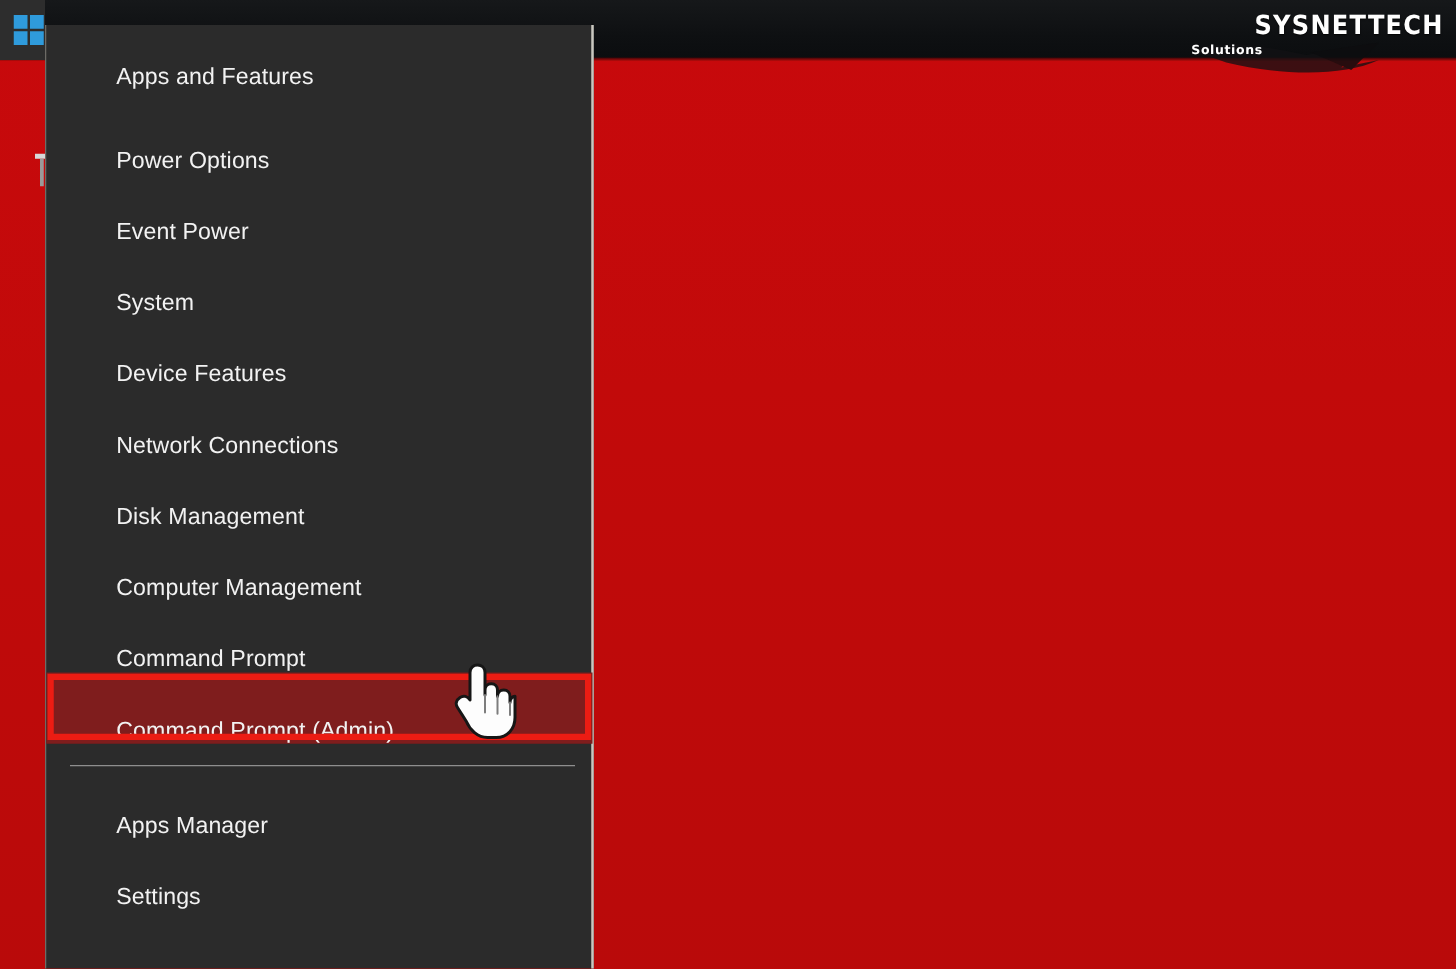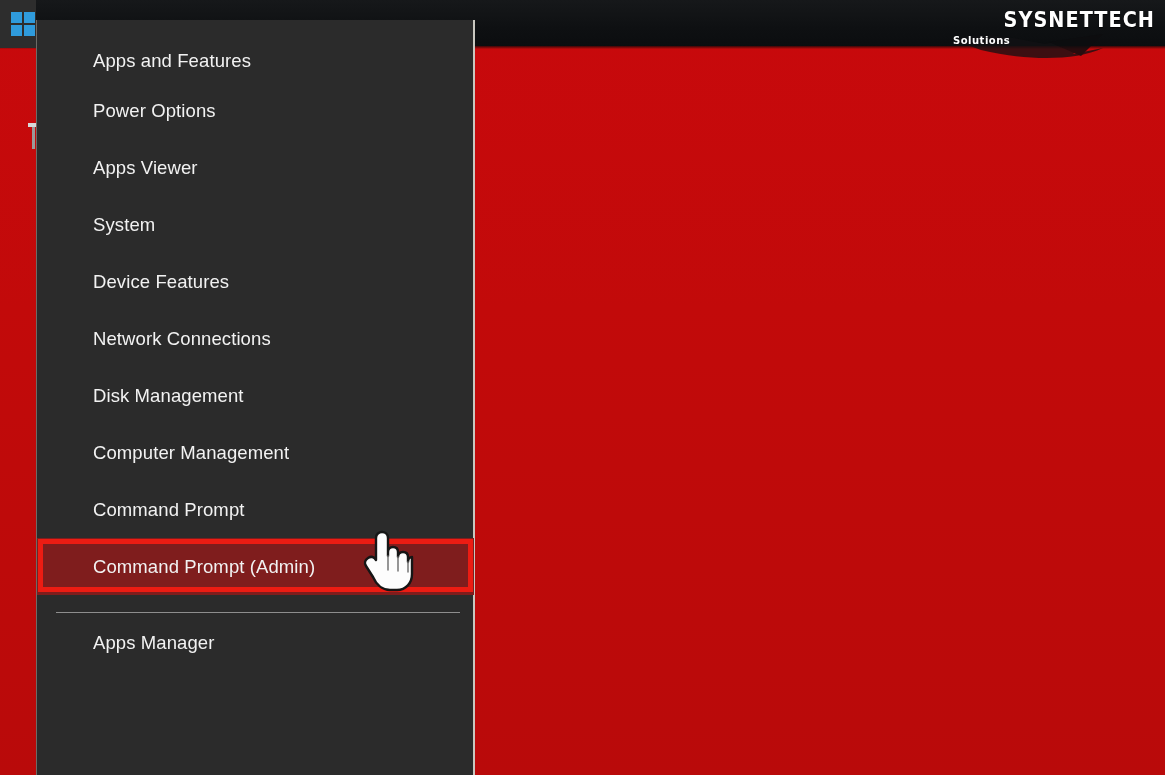--- a/index.html
+++ b/index.html
@@ -103,21 +103,21 @@
     border-left:1px solid #6d6b66;
     margin-top:20px;
   }
   .menu-list {
     position:absolute; left:0; top:0; width:437px;
   }
   .menu-item {
     position:relative;
     height:57px;
     display:flex;
-    align-items:center;
+    align-items:flex-end;
     padding-left:56px;
     color:#f2f2f2;
     font-family:"Liberation Sans", sans-serif;
     font-size:18.5px;
     font-weight:400;
     letter-spacing:.1px;
     white-space:nowrap;
   }
   .menu-item.first { height:62px; align-items:flex-end; padding-bottom:10px; }
 
@@ -186,21 +186,21 @@
   <div class="winx-menu">
 
     <div class="menu-list">
       <div class="menu-item first">
         <span>Apps and Features</span>
       </div>
       <div class="menu-item">
         <span>Power Options</span>
       </div>
       <div class="menu-item">
-        <span>Apps Viewer</span>
+        <span>Event Power</span>
       </div>
       <div class="menu-item">
         <span>System</span>
       </div>
       <div class="menu-item">
         <span>Device Features</span>
       </div>
       <div class="menu-item">
         <span>Network Connections</span>
       </div>
@@ -214,20 +214,23 @@
         <span>Command Prompt</span>
       </div>
       <div class="menu-item highlighted">
         <span>Command Prompt (Admin)</span>
       </div>
 
       <div class="menu-gap"></div>
 
       <div class="menu-item">
         <span>Apps Manager</span>
+      </div>
+      <div class="menu-item">
+        <span>Settings</span>
       </div>
     </div>
 
     <div class="menu-separator"></div>
     <div class="highlight-box"></div>
   </div>
 
   <svg class="cursor-hand" viewBox="0 0 52 62">
     <path d="M14 30 L14 8 C14 4 17 2 20 2 C23 2 26 4 26 8 L26 26
              L26 22 C26 19 28 17 31 17 C34 17 36 19 36 22 L36 27

